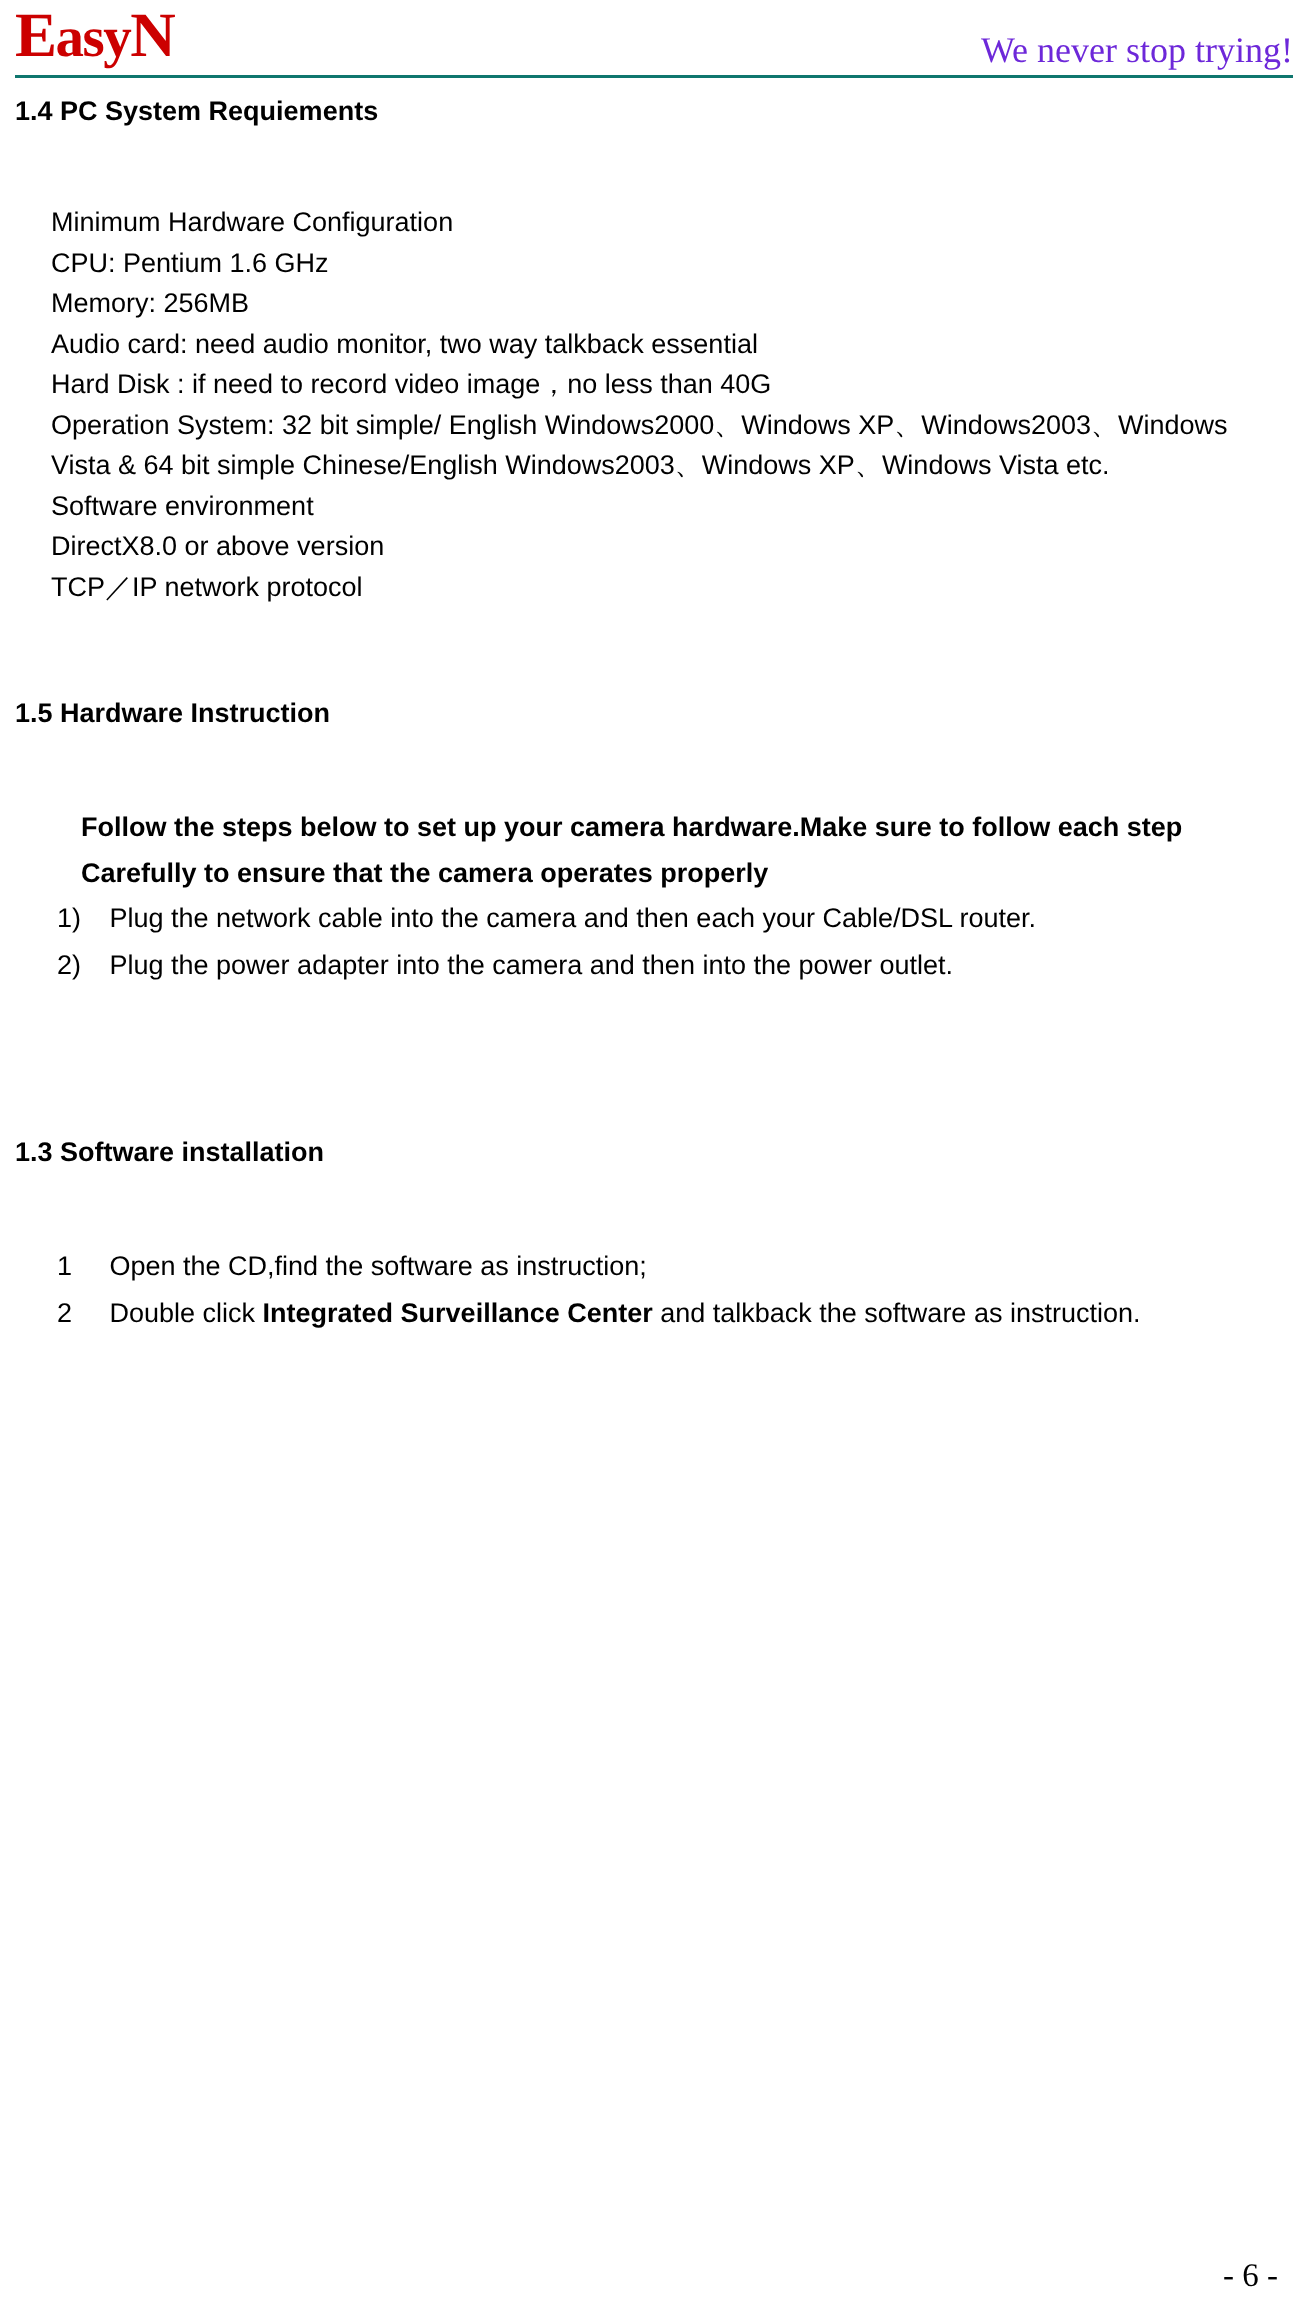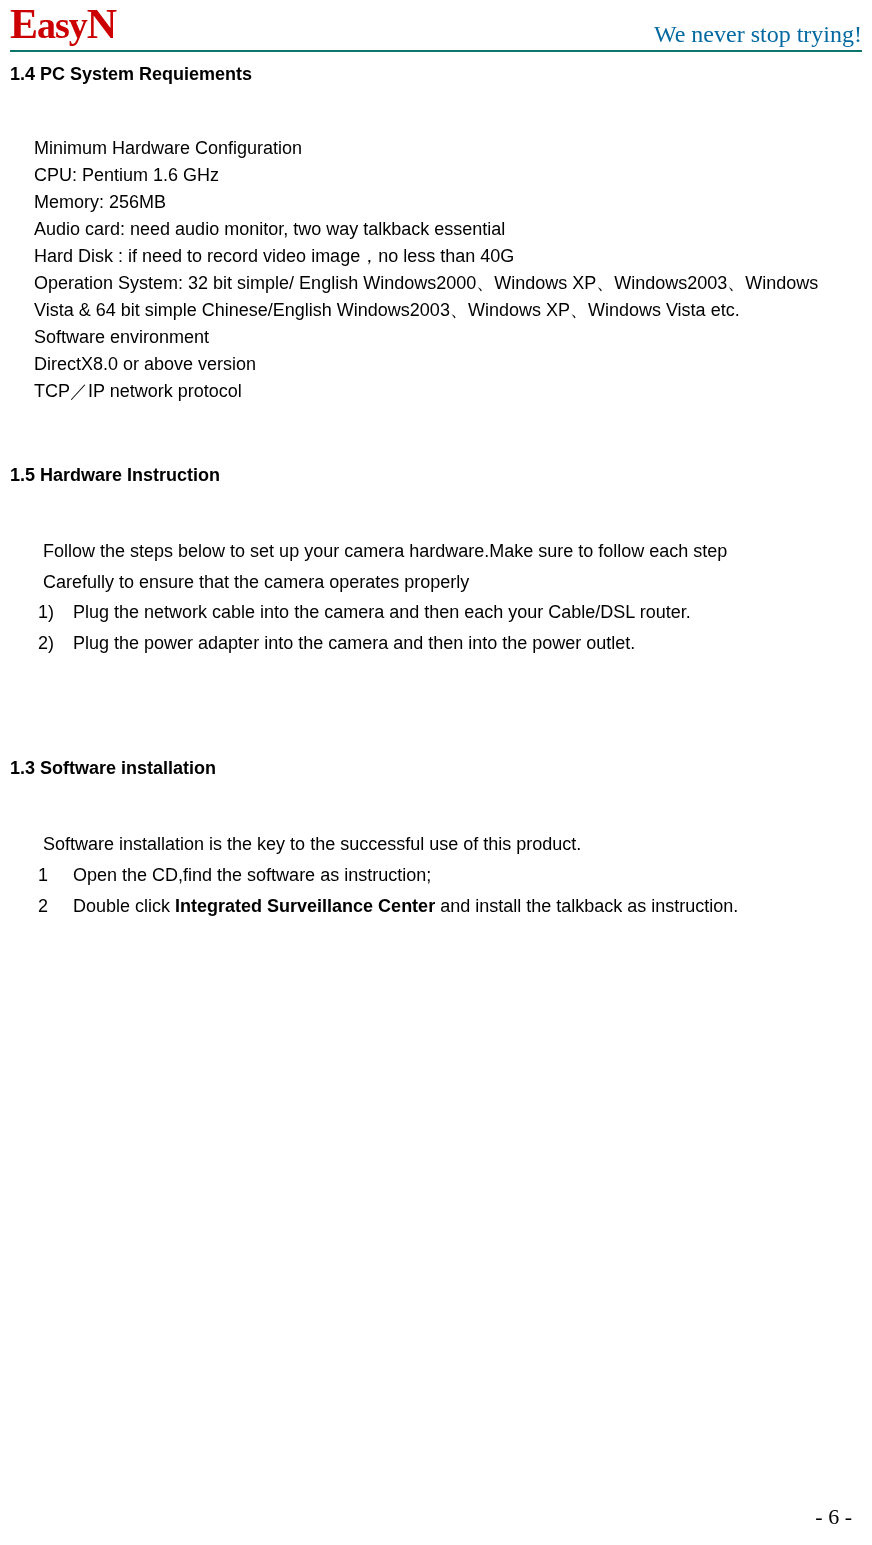--- a/index.html
+++ b/index.html
@@ -30,39 +30,40 @@
       font-weight: bold;
       color: #cc0000;
       font-family: Georgia, serif;
       letter-spacing: -1px;
     }
     .logo .low {
       font-size: 38px;
     }
     .tagline {
       font-size: 24px;
-      color: #0369a1;
+      color: #6d28d9;
       font-family: Georgia, serif;
     }
     h2.section-heading {
       font-size: 18px;
       font-weight: bold;
       margin-top: 0;
       margin-bottom: 50px;
     }
     h2.section-heading.mt {
       margin-top: 60px;
     }
     .indent-block {
       margin-left: 24px;
       line-height: 1.5;
     }
     .body-text {
-      margin-left: 33px;
+      margin-left: 44px;
       line-height: 1.7;
+      font-weight: bold;
     }
     .list-item {
       margin-left: 28px;
       line-height: 1.7;
       display: flex;
     }
     .list-num {
       width: 35px;
       flex-shrink: 0;
     }
@@ -115,28 +116,27 @@
   </div>
   <div class="list-item">
     <div class="list-num">2)</div>
     <div class="list-content">Plug the power adapter into the camera and then into the power outlet.</div>
   </div>
 </div>
 
 <h2 class="section-heading mt" style="margin-top:100px">1.3 Software installation</h2>
 
 <div>
-  <div class="body-text">Software installation is the key to the successful use of this product.</div>
   <div class="list-item">
     <div class="list-num">1</div>
     <div class="list-content">
       <span>Open the CD,find the software as instruction;</span><span class="bold"></span><span></span>
     </div>
   </div>
   <div class="list-item">
     <div class="list-num">2</div>
     <div class="list-content">
-      <span>Double click </span><span class="bold">Integrated Surveillance Center</span><span> and install the talkback as instruction.</span>
+      <span>Double click </span><span class="bold">Integrated Surveillance Center</span><span> and talkback the software as instruction.</span>
     </div>
   </div>
 </div>
 
 <div class="page-number">- 6 -</div>
 
 </body></html>

